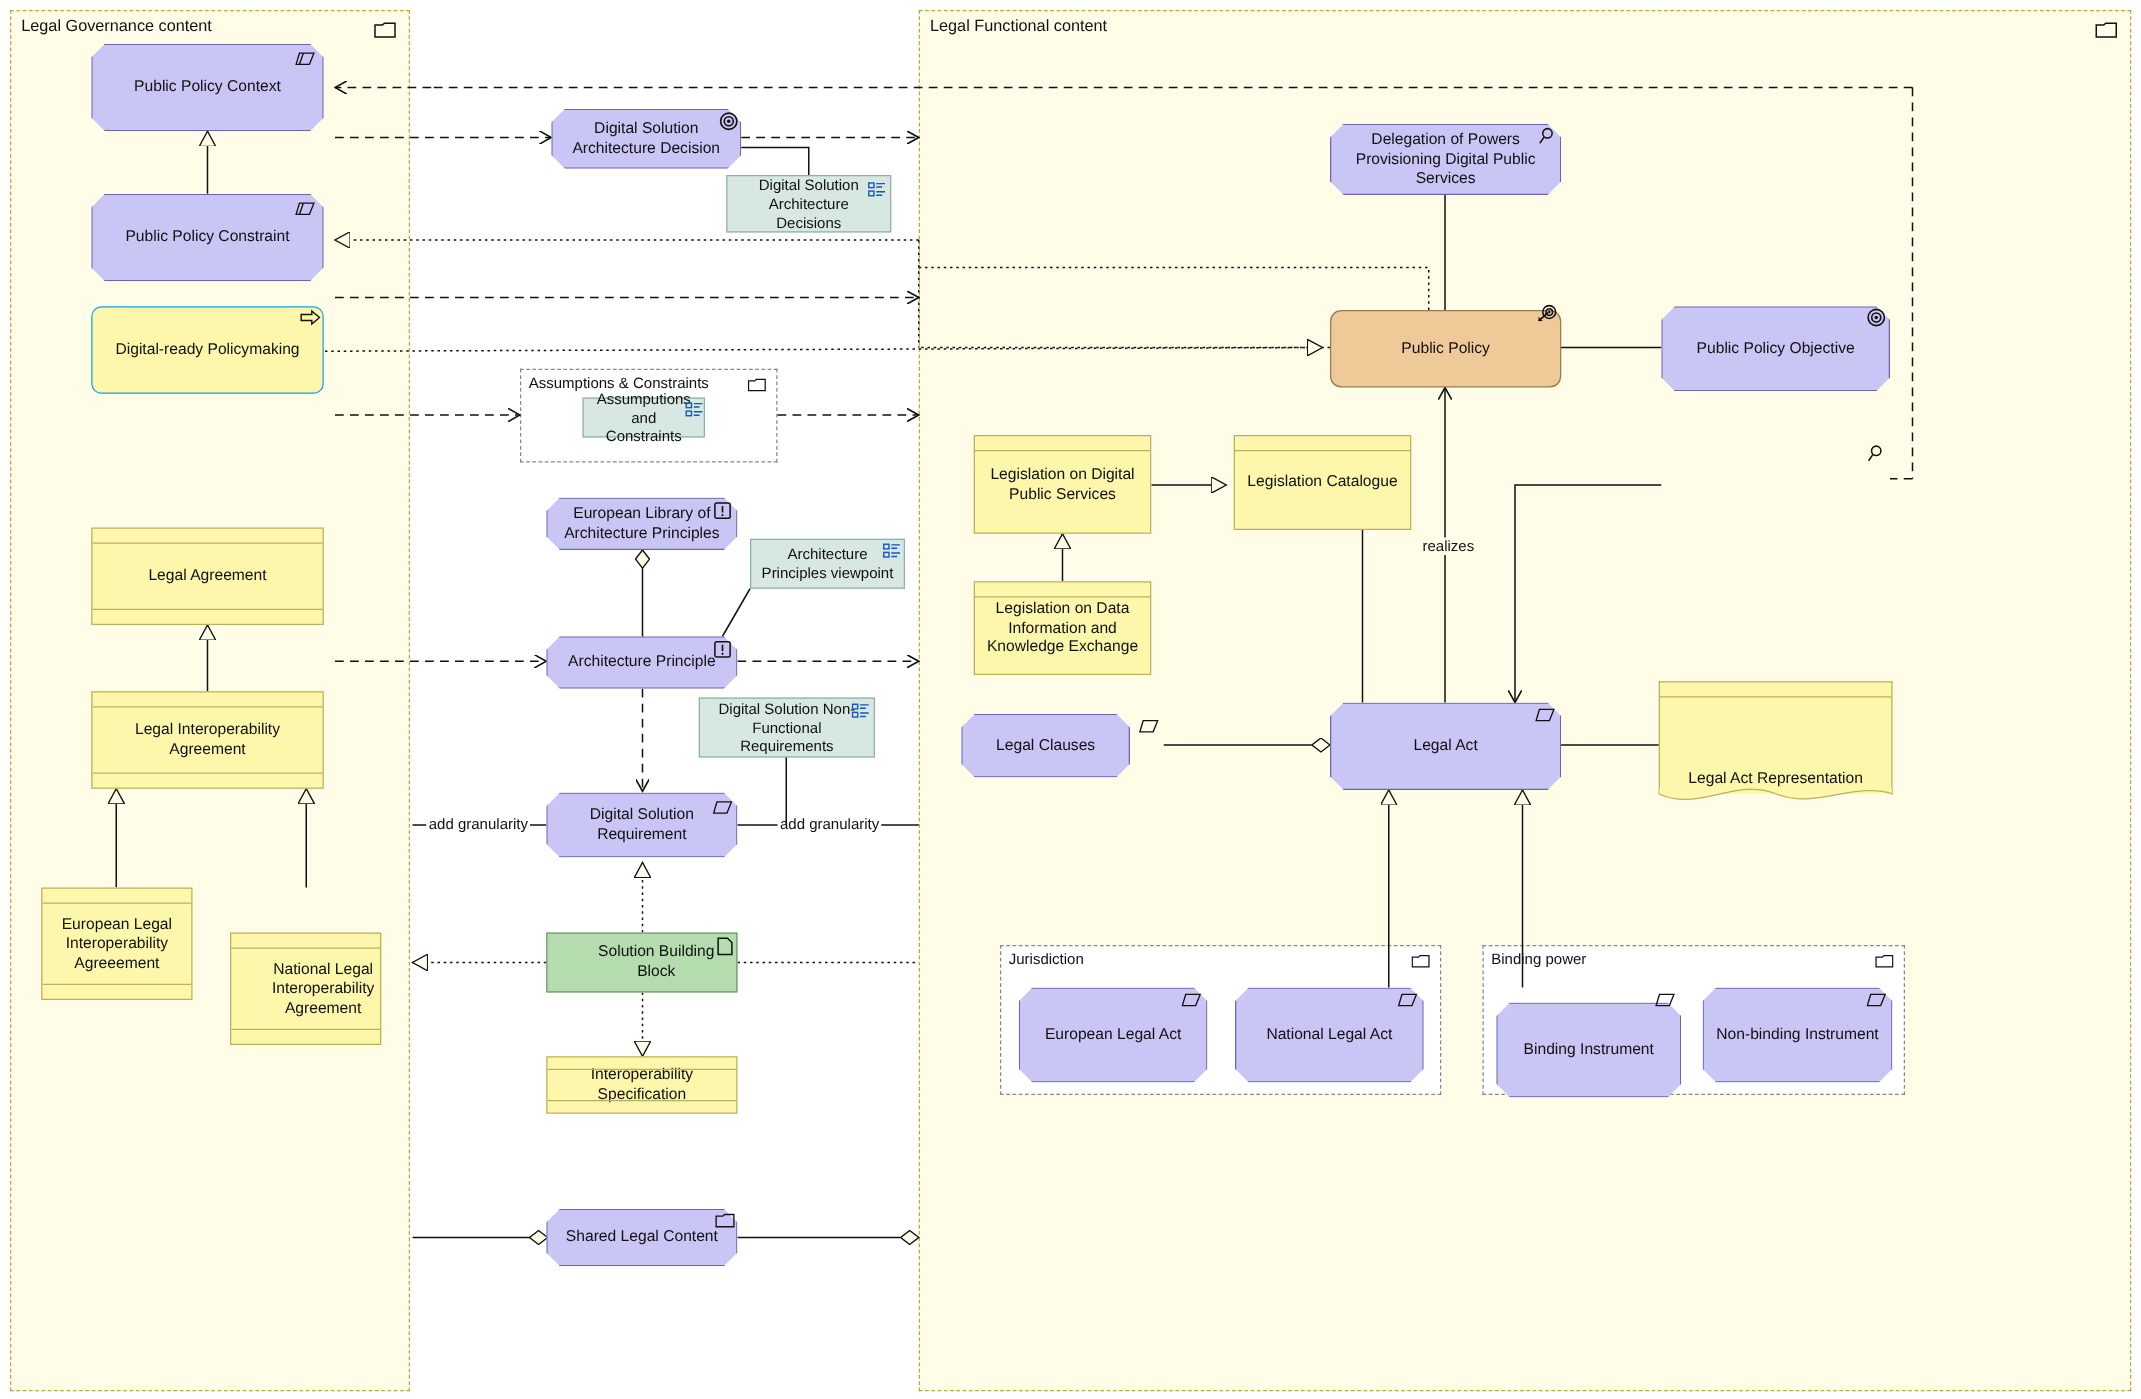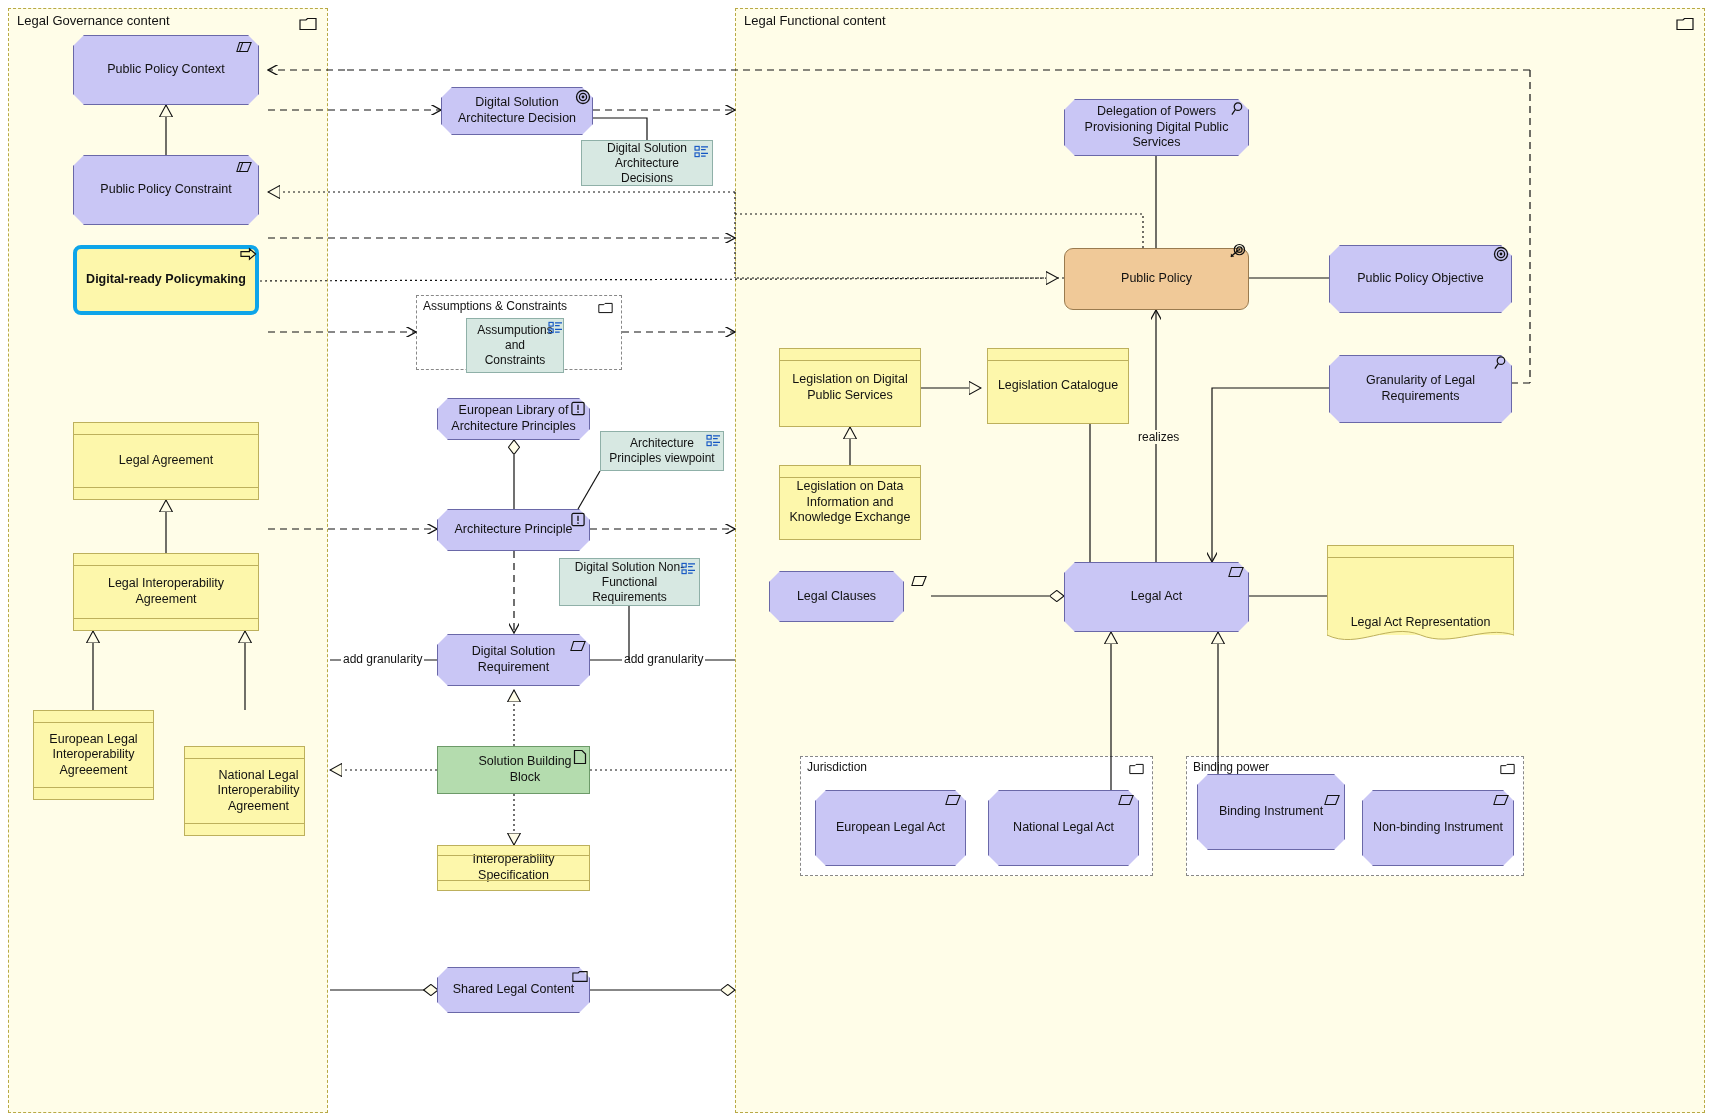--- a/index.html
+++ b/index.html
@@ -196,21 +196,21 @@
   </svg>
 
   <div class="node oct" style="left:73px;top:155px;width:186px;height:70px;">
     <span>Public Policy Constraint</span>
   </div>
   <svg class="icon" style="left:236px;top:160px;" viewBox="0 0 18 14">
     <path d="M4 2 L17 2 L13 12 L1 12 Z" fill="none" stroke="#111" stroke-width="1.2"></path>
     <path d="M7.5 2 L4 12" fill="none" stroke="#111" stroke-width="1.2"></path>
   </svg>
 
-  <div class="node" style="left:73px;top:245px;width:186px;height:70px;background:#fdf7ab;border:4px solid #0ea5e9;border-radius:8px;font-weight:bold;">
+  <div class="node" style="left:73px;top:245px;width:186px;height:70px;background:#fdf7ab;border:1px solid #0ea5e9;border-radius:8px;">
     <span>Digital-ready Policymaking</span>
   </div>
   <svg class="icon" style="left:240px;top:247px;width:17px;height:14px;" viewBox="0 0 18 14">
     <path d="M1 4.5 L10 4.5 L10 1.5 L16.5 7 L10 12.5 L10 9.5 L1 9.5 Z" fill="none" stroke="#111" stroke-width="1.2"></path>
   </svg>
 
   <div class="node ybox" style="left:73px;top:422px;width:186px;height:78px;">
     <div class="bandT"></div>
       <div class="bandB"></div>
     <span>Legal Agreement</span>
@@ -245,21 +245,21 @@
 
   <div class="node tealnote" style="left:581px;top:140px;width:132px;height:46px;">
     <span>Digital Solution Architecture Decisions</span>
   </div>
   <svg class="icon" style="left:694px;top:145px;width:15px;height:13px;" viewBox="0 0 16 14">
     <rect x="1" y="1.5" width="4.5" height="4" fill="none" stroke="#1456c4" stroke-width="1.2"></rect>
     <rect x="1" y="8.5" width="4.5" height="4" fill="none" stroke="#1456c4" stroke-width="1.2"></rect>
     <path d="M7.5 2 L15 2 M7.5 5 L12.5 5 M7.5 9 L15 9 M7.5 12 L12.5 12" stroke="#1456c4" stroke-width="1.2"></path>
   </svg>
 
-  <div class="node tealnote" style="left:466px;top:318px;width:98px;height:55px;">
+  <div class="node tealnote" style="left:466px;top:318px;width:98px;height:32px;">
     <span>Assumputions and Constraints</span>
   </div>
   <svg class="icon" style="left:548px;top:321px;width:15px;height:13px;" viewBox="0 0 16 14">
     <rect x="1" y="1.5" width="4.5" height="4" fill="none" stroke="#1456c4" stroke-width="1.2"></rect>
     <rect x="1" y="8.5" width="4.5" height="4" fill="none" stroke="#1456c4" stroke-width="1.2"></rect>
     <path d="M7.5 2 L15 2 M7.5 5 L12.5 5 M7.5 9 L15 9 M7.5 12 L12.5 12" stroke="#1456c4" stroke-width="1.2"></path>
   </svg>
 
   <div class="node oct" style="left:437px;top:398px;width:153px;height:42px;">
     <span>European Library of Architecture Principles</span>
@@ -352,23 +352,20 @@
 
   <div class="node oct" style="left:1329px;top:245px;width:183px;height:68px;">
     <span>Public Policy Objective</span>
   </div>
   <svg class="icon" style="left:1493px;top:246px;width:16px;height:16px;" viewBox="0 0 16 16">
     <circle cx="8" cy="8" r="6.5" fill="none" stroke="#111" stroke-width="1.3"></circle>
     <circle cx="8" cy="8" r="3.6" fill="none" stroke="#111" stroke-width="1.3"></circle>
     <circle cx="8" cy="8" r="1.4" fill="#111"></circle>
   </svg>
 
-  <div class="node oct" style="left:1329px;top:355px;width:183px;height:68px;">
-    <span>Granularity of Legal Requirements</span>
-  </div>
   <svg class="icon" style="left:1493px;top:355px;width:15px;height:16px;" viewBox="0 0 16 16">
     <circle cx="8.5" cy="5.5" r="4" fill="none" stroke="#111" stroke-width="1.3"></circle>
     <path d="M5.6 8.7 L2 14" stroke="#111" stroke-width="1.3"></path>
   </svg>
 
   <div class="node ytop" style="left:779px;top:348px;width:142px;height:79px;">
     <div class="bandT"></div>
     <span>Legislation on Digital Public Services</span>
   </div>
 
@@ -413,21 +410,21 @@
     <path d="M4 2 L17 2 L13 12 L1 12 Z" fill="none" stroke="#111" stroke-width="1.2"></path>
   </svg>
 
   <div class="node oct" style="left:988px;top:790px;width:151px;height:76px;">
     <span>National Legal Act</span>
   </div>
   <svg class="icon" style="left:1118px;top:793px;" viewBox="0 0 18 14">
     <path d="M4 2 L17 2 L13 12 L1 12 Z" fill="none" stroke="#111" stroke-width="1.2"></path>
   </svg>
 
-  <div class="node oct" style="left:1197px;top:774px;width:148px;height:76px;">
+  <div class="node oct" style="left:1197px;top:802px;width:148px;height:76px;">
     <span>Binding Instrument</span>
   </div>
   <svg class="icon" style="left:1324px;top:793px;" viewBox="0 0 18 14">
     <path d="M4 2 L17 2 L13 12 L1 12 Z" fill="none" stroke="#111" stroke-width="1.2"></path>
   </svg>
 
   <div class="node oct" style="left:1362px;top:790px;width:152px;height:76px;">
     <span>Non-binding Instrument</span>
   </div>
   <svg class="icon" style="left:1493px;top:793px;" viewBox="0 0 18 14">

